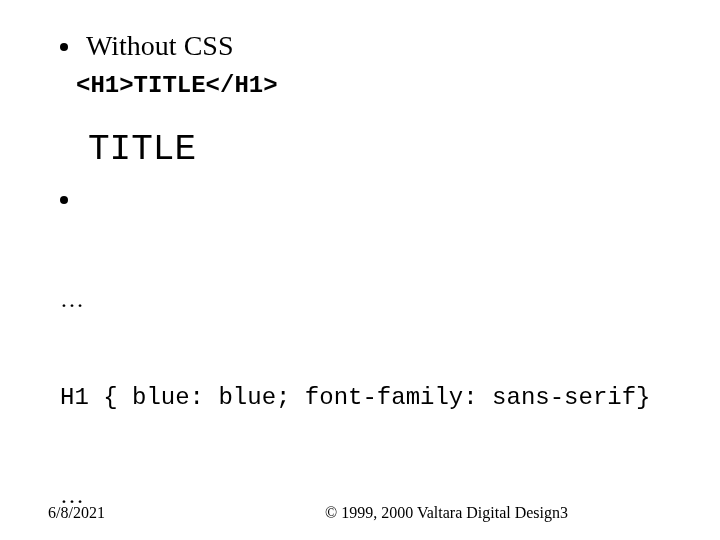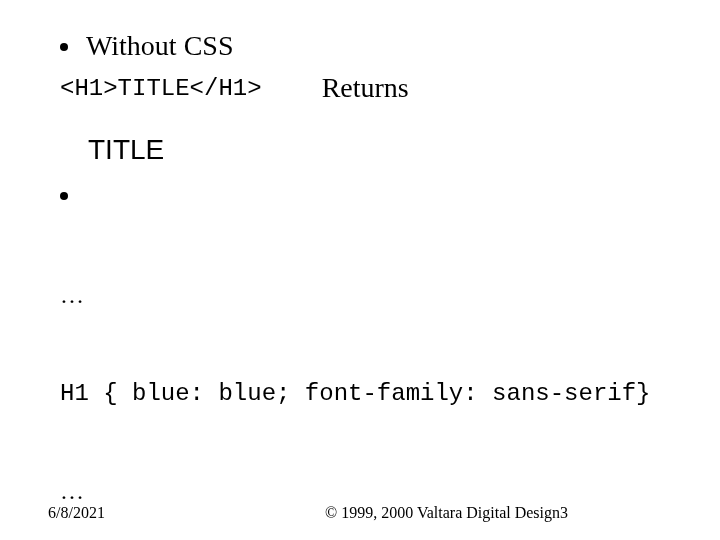--- a/index.html
+++ b/index.html
@@ -32,37 +32,38 @@
     background: #000;
     border-radius: 50%;
     display: inline-block;
     margin-right: 18px;
     position: relative;
     top: -4px;
     flex: 0 0 auto;
   }
   .row1 {
     display: flex;
-    align-items: center;
-    margin-left: 0;
+    align-items: flex-end;
+    margin-left: 16px;
     margin-top: 8px;
+    font-weight: bold;
   }
   .code {
     font-family: "Courier New", Courier, monospace;
     font-size: 24px;
     white-space: pre;
   }
   .returns {
     font-family: "Times New Roman", Times, serif;
     font-size: 28px;
     margin-left: 60px;
   }
   .title-serif {
-    font-family: Liberation Sans, sans-serif;
-    font-size: 28px;
+    font-family: Liberation Mono, monospace;
+    font-size: 36px;
     margin: 30px 0 30px 28px;
   }
   .codeblock {
     font-family: "Courier New", Courier, monospace;
     font-size: 24px;
     line-height: 1.35;
     margin-left: 0;
     white-space: pre;
   }
   .ell {
@@ -89,21 +90,20 @@
 
 <div class="slide">
 
   <div class="bullet">
     <span class="dot"></span>
     <span>Without CSS</span>
   </div>
 
   <div class="row1">
     <span class="code">&lt;H1&gt;TITLE&lt;/H1&gt;</span>
-    <span class="returns">Returns</span>
   </div>
 
   <div class="title-serif">TITLE</div>
 
   <div class="bullet" style="margin-top:10px;">
     <span class="dot"></span>
   </div>
 
   <div class="codeblock">
     <div><span class="ell">…</span></div>

